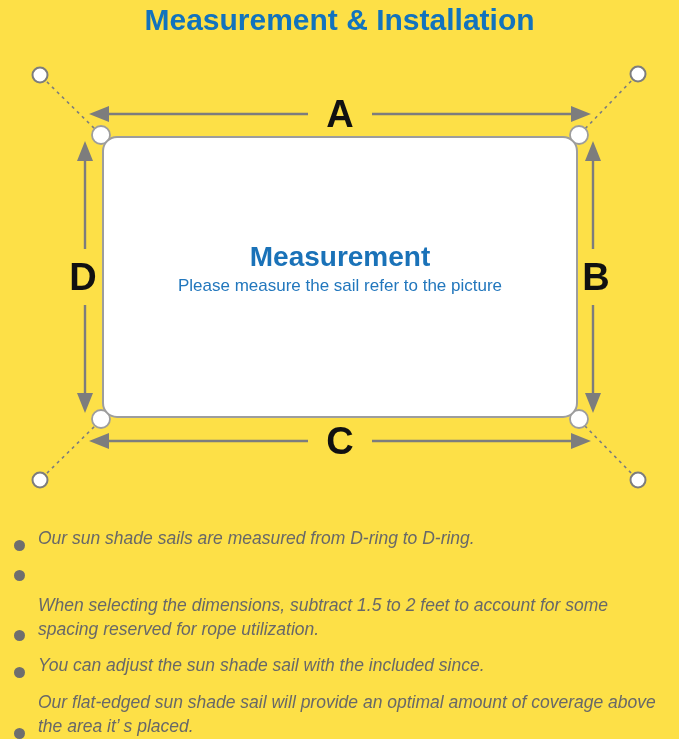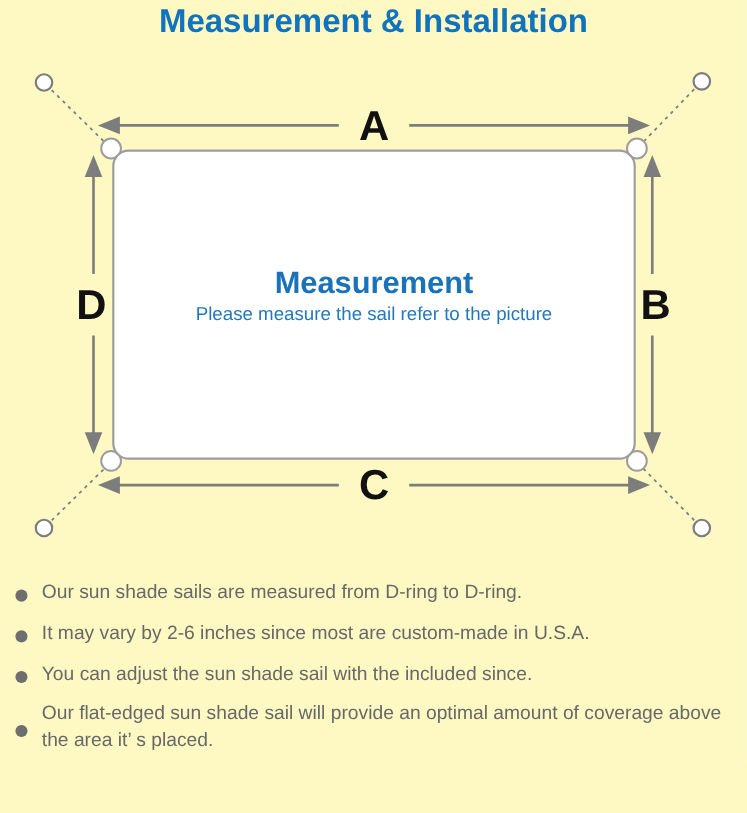--- a/index.html
+++ b/index.html
@@ -8,21 +8,21 @@
     background: #ffffff;
     width: 679px;
     height: 739px;
     overflow: hidden;
     font-family: "Liberation Sans", sans-serif;
   }
   .page {
     width: 679px;
     height: 739px;
     position: relative;
-    background: #fef9c3;
+    background: #fde047;
   }
   .page-title {
     text-align: center;
     font-size: 30px;
     font-weight: bold;
     color: #1273bd;
     padding-top: 3px;
     height: 57px;
     box-sizing: border-box;
     letter-spacing: 0px;
@@ -48,22 +48,23 @@
   .center-sub {
     font-size: 17px;
     fill: #2277bd;
   }
   .bullets {
     padding: 10px 6px 0 10px;
     box-sizing: border-box;
   }
   .bullet {
     display: flex;
-    align-items: center;
+    align-items: flex-end;
     margin-bottom: 13px;
+    font-style: italic;
   }
   .bullet-dot {
     flex: 0 0 auto;
     width: 11px;
     height: 11px;
     border-radius: 50%;
     background: #6e6e6e;
     margin: 6px 13px 0 4px;
   }
   .bullet-text {
@@ -140,21 +141,24 @@
     </svg>
   </div>
 
   <div class="bullets">
     <div class="bullet">
       <span class="bullet-dot"></span>
       <span class="bullet-text">Our sun shade sails are measured from D-ring to D-ring.</span>
     </div>
     <div class="bullet">
       <span class="bullet-dot"></span>
-      <span class="bullet-text">It may vary by 2-6 inches since most are custom-made in U.S.A.</span>
+    </div>
+    <div class="bullet">
+      <span class="bullet-dot"></span>
+      <span class="bullet-text">When selecting the dimensions, subtract 1.5 to 2 feet to account for some spacing reserved for rope utilization.</span>
     </div>
     <div class="bullet">
       <span class="bullet-dot"></span>
       <span class="bullet-text">You can adjust the sun shade sail with the included since.</span>
     </div>
     <div class="bullet">
       <span class="bullet-dot"></span>
       <span class="bullet-text">Our flat-edged sun shade sail will provide an optimal amount of coverage above the area it’ s placed.</span>
     </div>
   </div>

